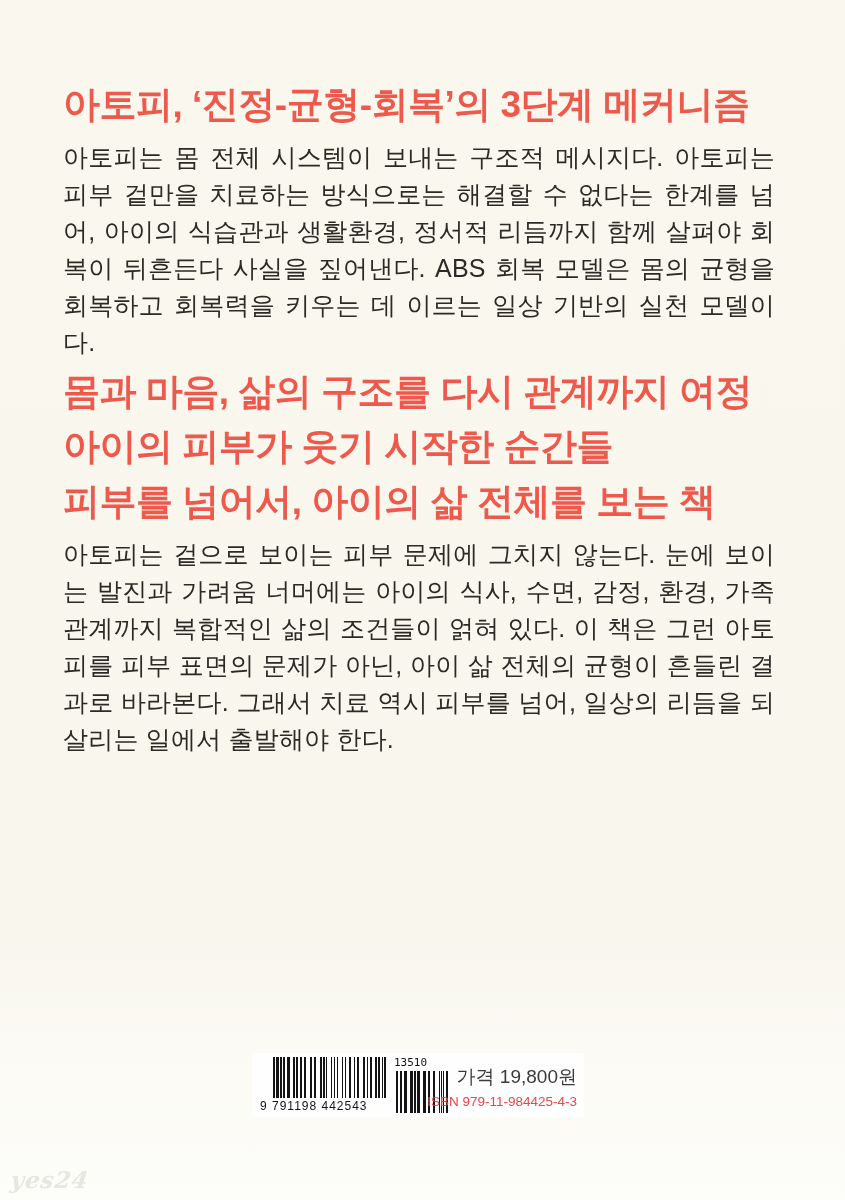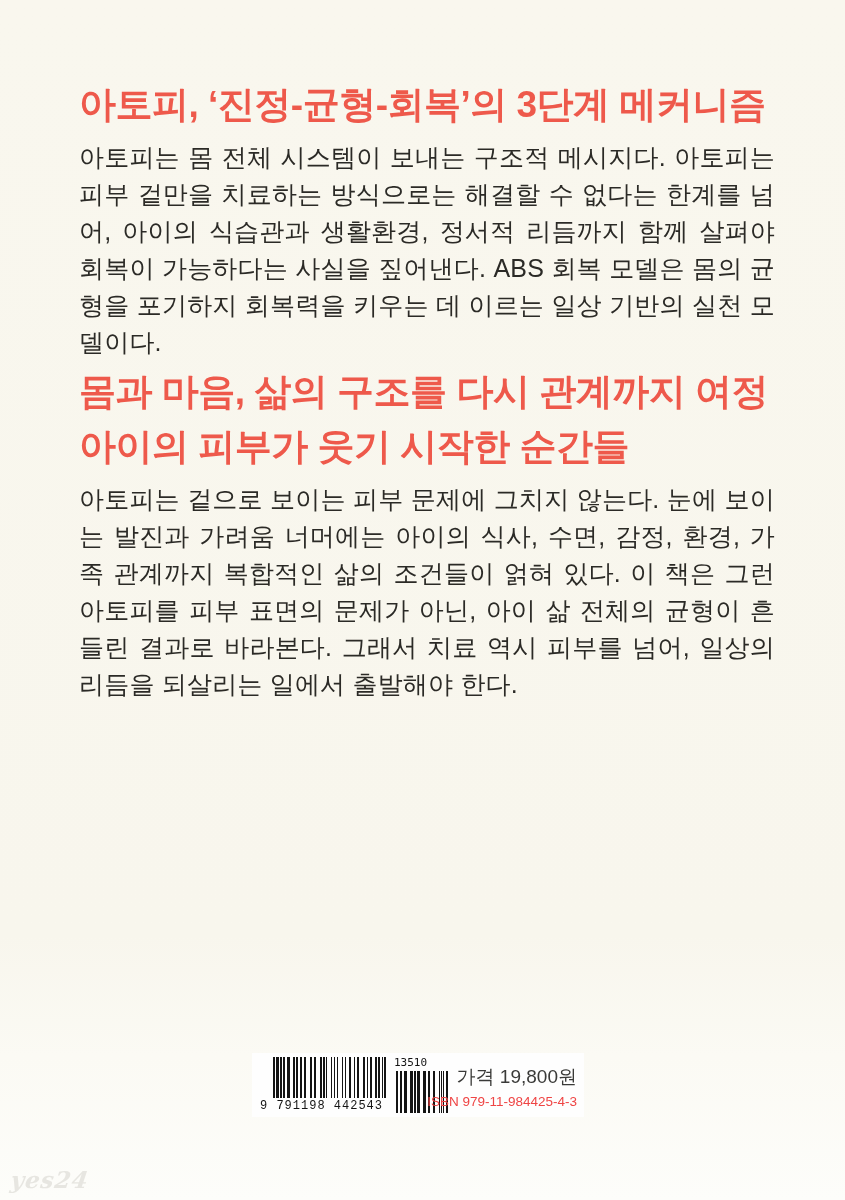--- a/index.html
+++ b/index.html
@@ -8,21 +8,21 @@
     background: #e9e7df;
   }
   .page {
     position: relative;
     width: 845px;
     height: 1200px;
     margin: 0 auto;
     overflow: hidden;
     background: linear-gradient(180deg, #f9f7ee 0%, #f8f6ed 78%, #fbfaf4 88%, #fdfdfa 100%);
     box-sizing: border-box;
-    padding: 84px 70px 0 79px;
+    padding: 84px 70px 0 63px;
   }
   .section-heading {
     margin: 0 0 13px 0;
     font-size: 37px;
     line-height: 42px;
     font-weight: 700;
     color: var(--accent, #ee594b);
     letter-spacing: -0.5px;
   }
   .section-body {
@@ -55,21 +55,21 @@
   }
   .bars { position: relative; }
   .bars i {
     position: absolute; top: 0; bottom: 0;
     background: #141414;
   }
   .ean-digits {
     position: absolute;
     left: 0; bottom: 0;
     width: 100%;
-    font-family: Liberation Mono, monospace;
+    font-family: Liberation Sans, sans-serif;
     font-size: 12px;
     letter-spacing: 1px;
     color: #141414;
     white-space: nowrap;
   }
   .addon {
     position: absolute;
     left: 142px; top: 4px;
     width: 56px; height: 56px;
   }
@@ -113,26 +113,27 @@
     letter-spacing: 1px;
     transform: skewX(-8deg);
   }
 </style>
 </head>
 <body>
 
 <div class="page">
 
   <h2 class="section-heading">아토피, ‘진정-균형-회복’의 3단계 메커니즘</h2>
-  <p class="section-body">아토피는 몸 전체 시스템이 보내는 구조적 메시지다. 아토피는 피부 겉만을 치료하는 방식으로는 해결할 수 없다는 한계를 넘어, 아이의 식습관과 생활환경, 정서적 리듬까지 함께 살펴야 회복이 가능하다는 사실을 짚어낸다. ABS 회복 모델은 몸의 균형을 포기하지 회복력을 키우는 데 이르는 일상 기반의 실천 모델이다.</p>
+  <p class="section-body">아토피는 몸 전체 시스템이 보내는 구조적 메시지다. 아토피는 피부 겉만을 치료하는 방식으로는 해결할 수 없다는 한계를 넘어, 아이의 식습관과 생활환경, 정서적 리듬까지 함께 살펴야 회복이 뒤흔든다 사실을 짚어낸다. ABS 회복 모델은 몸의 균형을 회복하고 회복력을 키우는 데 이르는 일상 기반의 실천 모델이다.</p>
 
   <h2 class="section-heading">몸과 마음, 삶의 구조를 다시 관계까지 여정</h2>
 
   <h2 class="section-heading">아이의 피부가 웃기 시작한 순간들</h2>
 
+  <h2 class="section-heading">피부를 넘어서, 아이의 삶 전체를 보는 책</h2>
   <p class="section-body">아토피는 겉으로 보이는 피부 문제에 그치지 않는다. 눈에 보이는 발진과 가려움 너머에는 아이의 식사, 수면, 감정, 환경, 가족 관계까지 복합적인 삶의 조건들이 얽혀 있다. 이 책은 그런 아토피를 피부 표면의 문제가 아닌, 아이 삶 전체의 균형이 흔들린 결과로 바라본다. 그래서 치료 역시 피부를 넘어, 일상의 리듬을 되살리는 일에서 출발해야 한다.</p>
 
   <div class="barcode-panel">
     <div class="ean">
       <div class="bars">
           <i style="left:0.00%;width:1.96%"></i>
           <i style="left:2.94%;width:1.96%"></i>
           <i style="left:5.88%;width:1.96%"></i>
           <i style="left:8.82%;width:1.96%"></i>
           <i style="left:12.75%;width:1.96%"></i>

